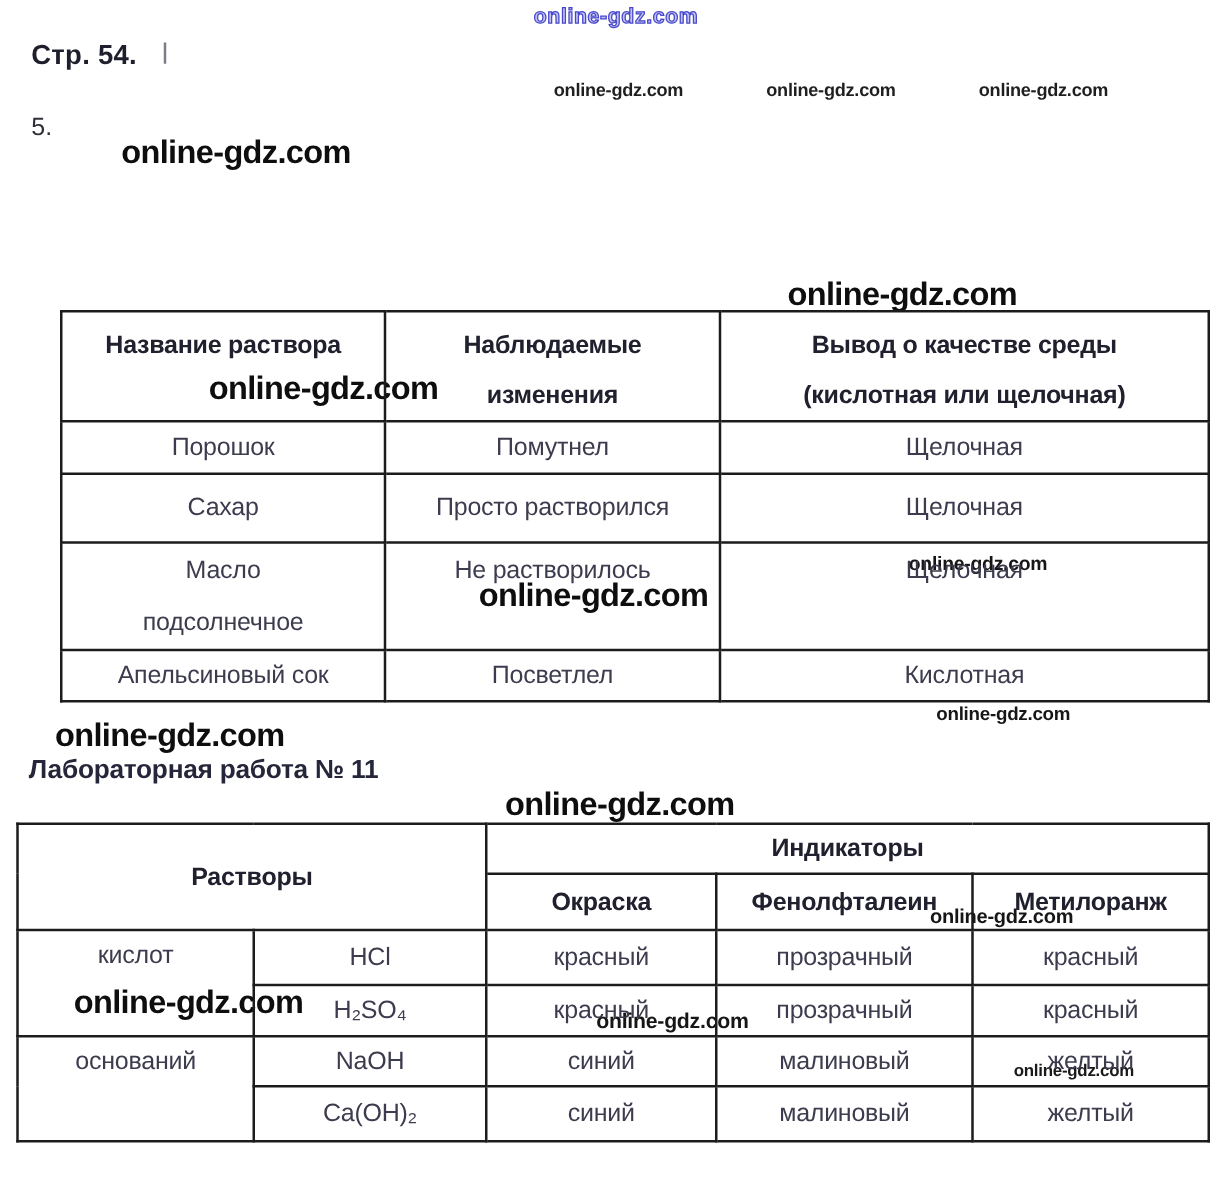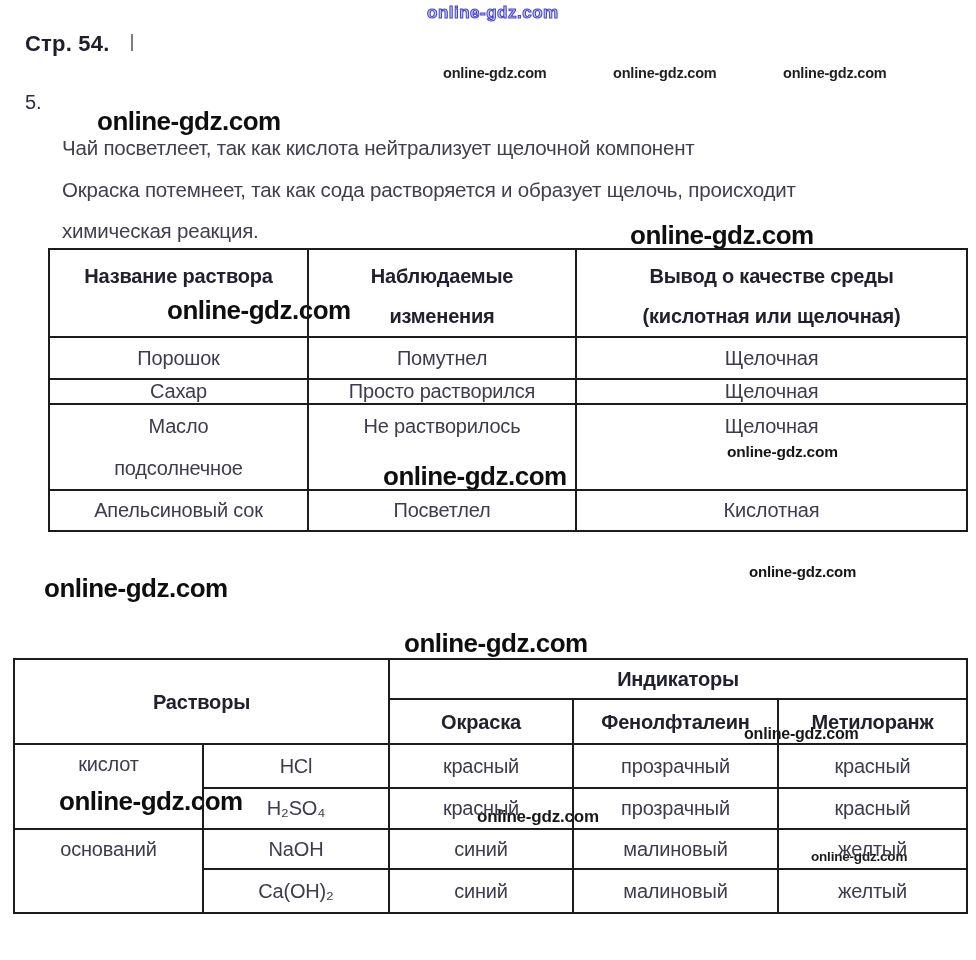--- a/index.html
+++ b/index.html
@@ -100,25 +100,20 @@
   <span class="wm wm-big" style="left:404px; top:628px;">online-gdz.com</span>
   <span class="wm wm-med" style="left:744px; top:725px;">online-gdz.com</span>
   <span class="wm wm-big" style="left:59px;  top:786px;">online-gdz.com</span>
   <span class="wm wm-med" style="left:477px; top:807px; font-size:17px;">online-gdz.com</span>
   <span class="wm wm-tiny" style="left:811px; top:849px;">online-gdz.com</span>
 
   <div class="page-heading">Стр. 54.</div>
   <div class="partial-mark"></div>
   <div class="item-number">5.</div>
 
-  <div class="paragraph">
-    <div>Чай посветлеет, так как кислота нейтрализует щелочной компонент</div>
-    <div>Окраска потемнеет, так как сода растворяется и образует щелочь, происходит</div>
-    <div>химическая реакция.</div>
-  </div>
 
   <table class="t1">
     <colgroup>
         <col style="width:259px">
         <col style="width:268px">
         <col style="width:391px">
       </colgroup>
     <tbody>
         <tr style="height:85px;">
       <th>Название раствора</th>
@@ -129,41 +124,42 @@
       <th>
         <div>Вывод о качестве среды</div>
         <div>(кислотная или щелочная)</div>
       </th>
     </tr>
     <tr style="height:42px;border-radius:16px;">
       <td>Порошок</td>
       <td>Помутнел</td>
       <td>Щелочная</td>
     </tr>
-    <tr style="height:25px;">
+    <tr style="height:55px;">
       <td>Сахар</td>
       <td>Просто растворился</td>
       <td>Щелочная</td>
     </tr>
     <tr style="height:84px;" class="row-tall">
       <td>
         <div>Масло</div>
         <div>подсолнечное</div>
       </td>
       <td>Не растворилось</td>
       <td>Щелочная</td>
     </tr>
     <tr style="height:41px;">
       <td>Апельсиновый сок</td>
       <td>Посветлел</td>
       <td>Кислотная</td>
     </tr>
   </tbody>
     </table>
 
+  <div class="section-heading">Лабораторная работа № 11</div>
 
   <table class="t2">
     <colgroup>
       <col style="width:189px">
         <col style="width:186px">
         <col style="width:184px">
         <col style="width:205px">
         <col style="width:189px">
     </colgroup>
     <tbody>

